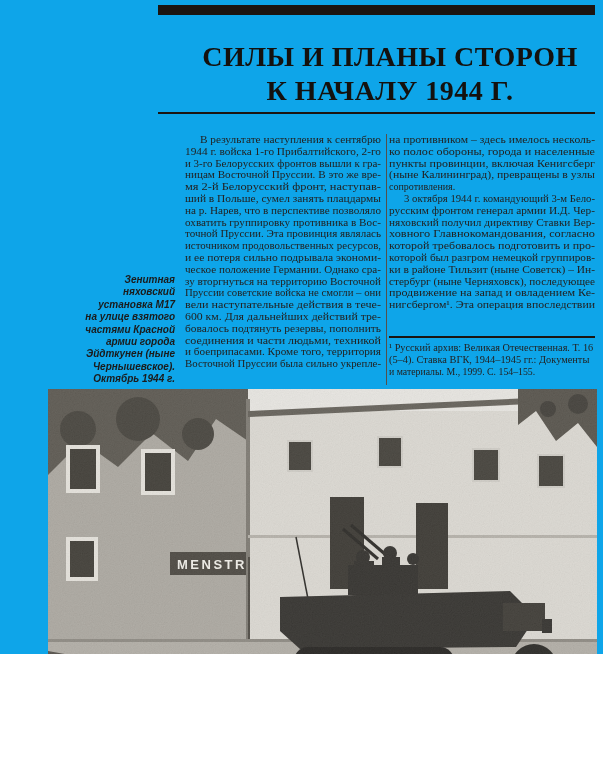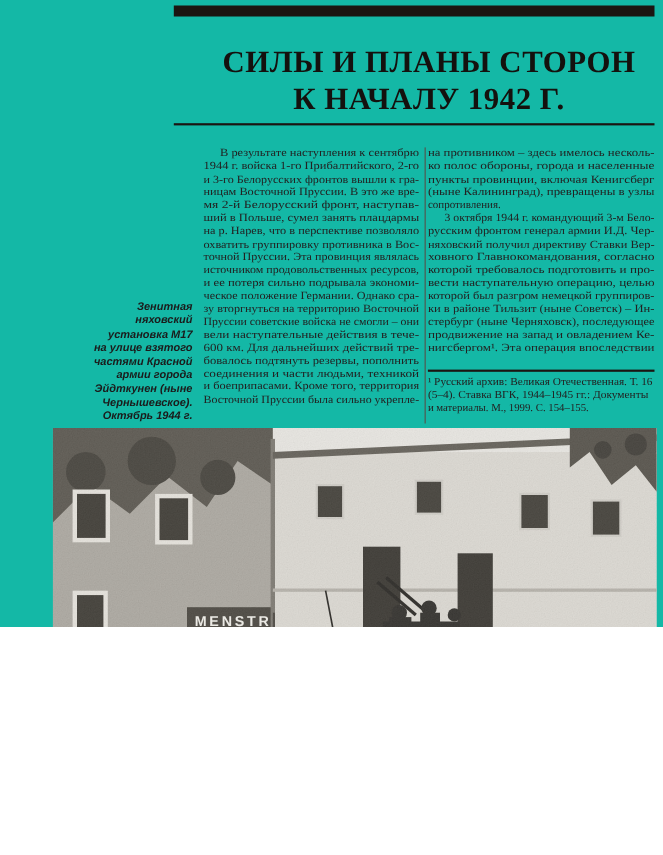--- a/index.html
+++ b/index.html
@@ -1,21 +1,21 @@
 <!DOCTYPE html>
 <html style="--top-bar: #1b1511; --title-text: #14110e; --body-text: #222222; --rule: #1b1511; --page-band-bg: #d8d7d4; --page-number-text: #14141c; --column-divider: #55504a;"><head>
 <meta charset="utf-8">
 <style>
   :root{
     --top-bar:#1b1511; --title-text:#14110e; --body-text:#222222; --rule:#1b1511;
     --page-band-bg:#d8d7d4; --page-number-text:#14141c; --column-divider:#55504a;
   }
   *{margin:0;padding:0;box-sizing:border-box;}
   html,body{background:#ffffff;}
-  .page{position:relative;width:603px;height:570px;background:#14b8a6;overflow:hidden;
+  .page{position:relative;width:603px;height:654px;background:#0ea5e9;overflow:hidden;
     font-family:"Liberation Serif",serif;color:var(--body-text);}
 
   .top-bar{position:absolute;left:158px;top:5px;width:437px;height:10px;background:var(--top-bar);}
 
   .title{position:absolute;left:185px;top:40px;width:410px;text-align:center;
     font-weight:bold;font-size:28px;line-height:34px;letter-spacing:.5px;color:var(--title-text);}
   .title-rule{position:absolute;left:158px;top:112px;width:437px;height:2px;background:var(--rule);}
 
   .col{position:absolute;top:134px;font-size:10px;line-height:11.8px;color:var(--body-text);}
   .col-left{left:185px;width:196px;}
@@ -46,21 +46,21 @@
 </style>
 </head>
 <body>
 
 <div class="page">
 
   <div class="top-bar"></div>
 
   <div class="title">
     <div>СИЛЫ И ПЛАНЫ СТОРОН</div>
-    <div>К НАЧАЛУ 1942 Г.</div>
+    <div>К НАЧАЛУ 1944 Г.</div>
   </div>
   <div class="title-rule"></div>
 
   <div class="caption">
       <div class="line nj"><span>Зенитная</span></div>
       <div class="line nj"><span>няховский</span></div>
       <div class="line nj"><span>установка М17</span></div>
       <div class="line nj"><span>на улице взятого</span></div>
       <div class="line nj"><span>частями Красной</span></div>
       <div class="line nj"><span>армии города</span></div>
@@ -96,21 +96,20 @@
       <div class="line"><span style="transform: scaleX(1.15975);">на противником – здесь имелось несколь-</span></div>
       <div class="line"><span style="transform: scaleX(1.21221);">ко полос обороны, города и населенные</span></div>
       <div class="line"><span style="transform: scaleX(1.19301);">пункты провинции, включая Кенигсберг</span></div>
       <div class="line"><span style="transform: scaleX(1.17275);">(ныне Калининград), превращены в узлы</span></div>
       <div class="line nj"><span>сопротивления.</span></div>
       <div class="line ind"><span style="transform: scaleX(1.07266);">3 октября 1944 г. командующий 3-м Бело-</span></div>
       <div class="line"><span style="transform: scaleX(1.12973);">русским фронтом генерал армии И.Д. Чер-</span></div>
       <div class="line"><span style="transform: scaleX(1.12348);">няховский получил директиву Ставки Вер-</span></div>
       <div class="line"><span style="transform: scaleX(1.23008);">ховного Главнокомандования, согласно</span></div>
       <div class="line"><span style="transform: scaleX(1.19529);">которой требовалось подготовить и про-</span></div>
-      <div class="line"><span style="transform: scaleX(1.19833);">вести наступательную операцию, целью</span></div>
       <div class="line"><span style="transform: scaleX(1.12616);">которой был разгром немецкой группиров-</span></div>
       <div class="line"><span style="transform: scaleX(1.14167);">ки в районе Тильзит (ныне Советск) – Ин-</span></div>
       <div class="line"><span style="transform: scaleX(1.12252);">стербург (ныне Черняховск), последующее</span></div>
       <div class="line"><span style="transform: scaleX(1.2016);">продвижение на запад и овладением Ке-</span></div>
       <div class="line"><span style="transform: scaleX(1.17578);">нигсбергом¹. Эта операция впоследствии</span></div>
     </div>
 
   <div class="footnote-rule"></div>
   <div class="footnote">
       <div class="line"><span style="transform: scaleX(1.0486);">¹ Русский архив: Великая Отечественная. Т. 16</span></div>

